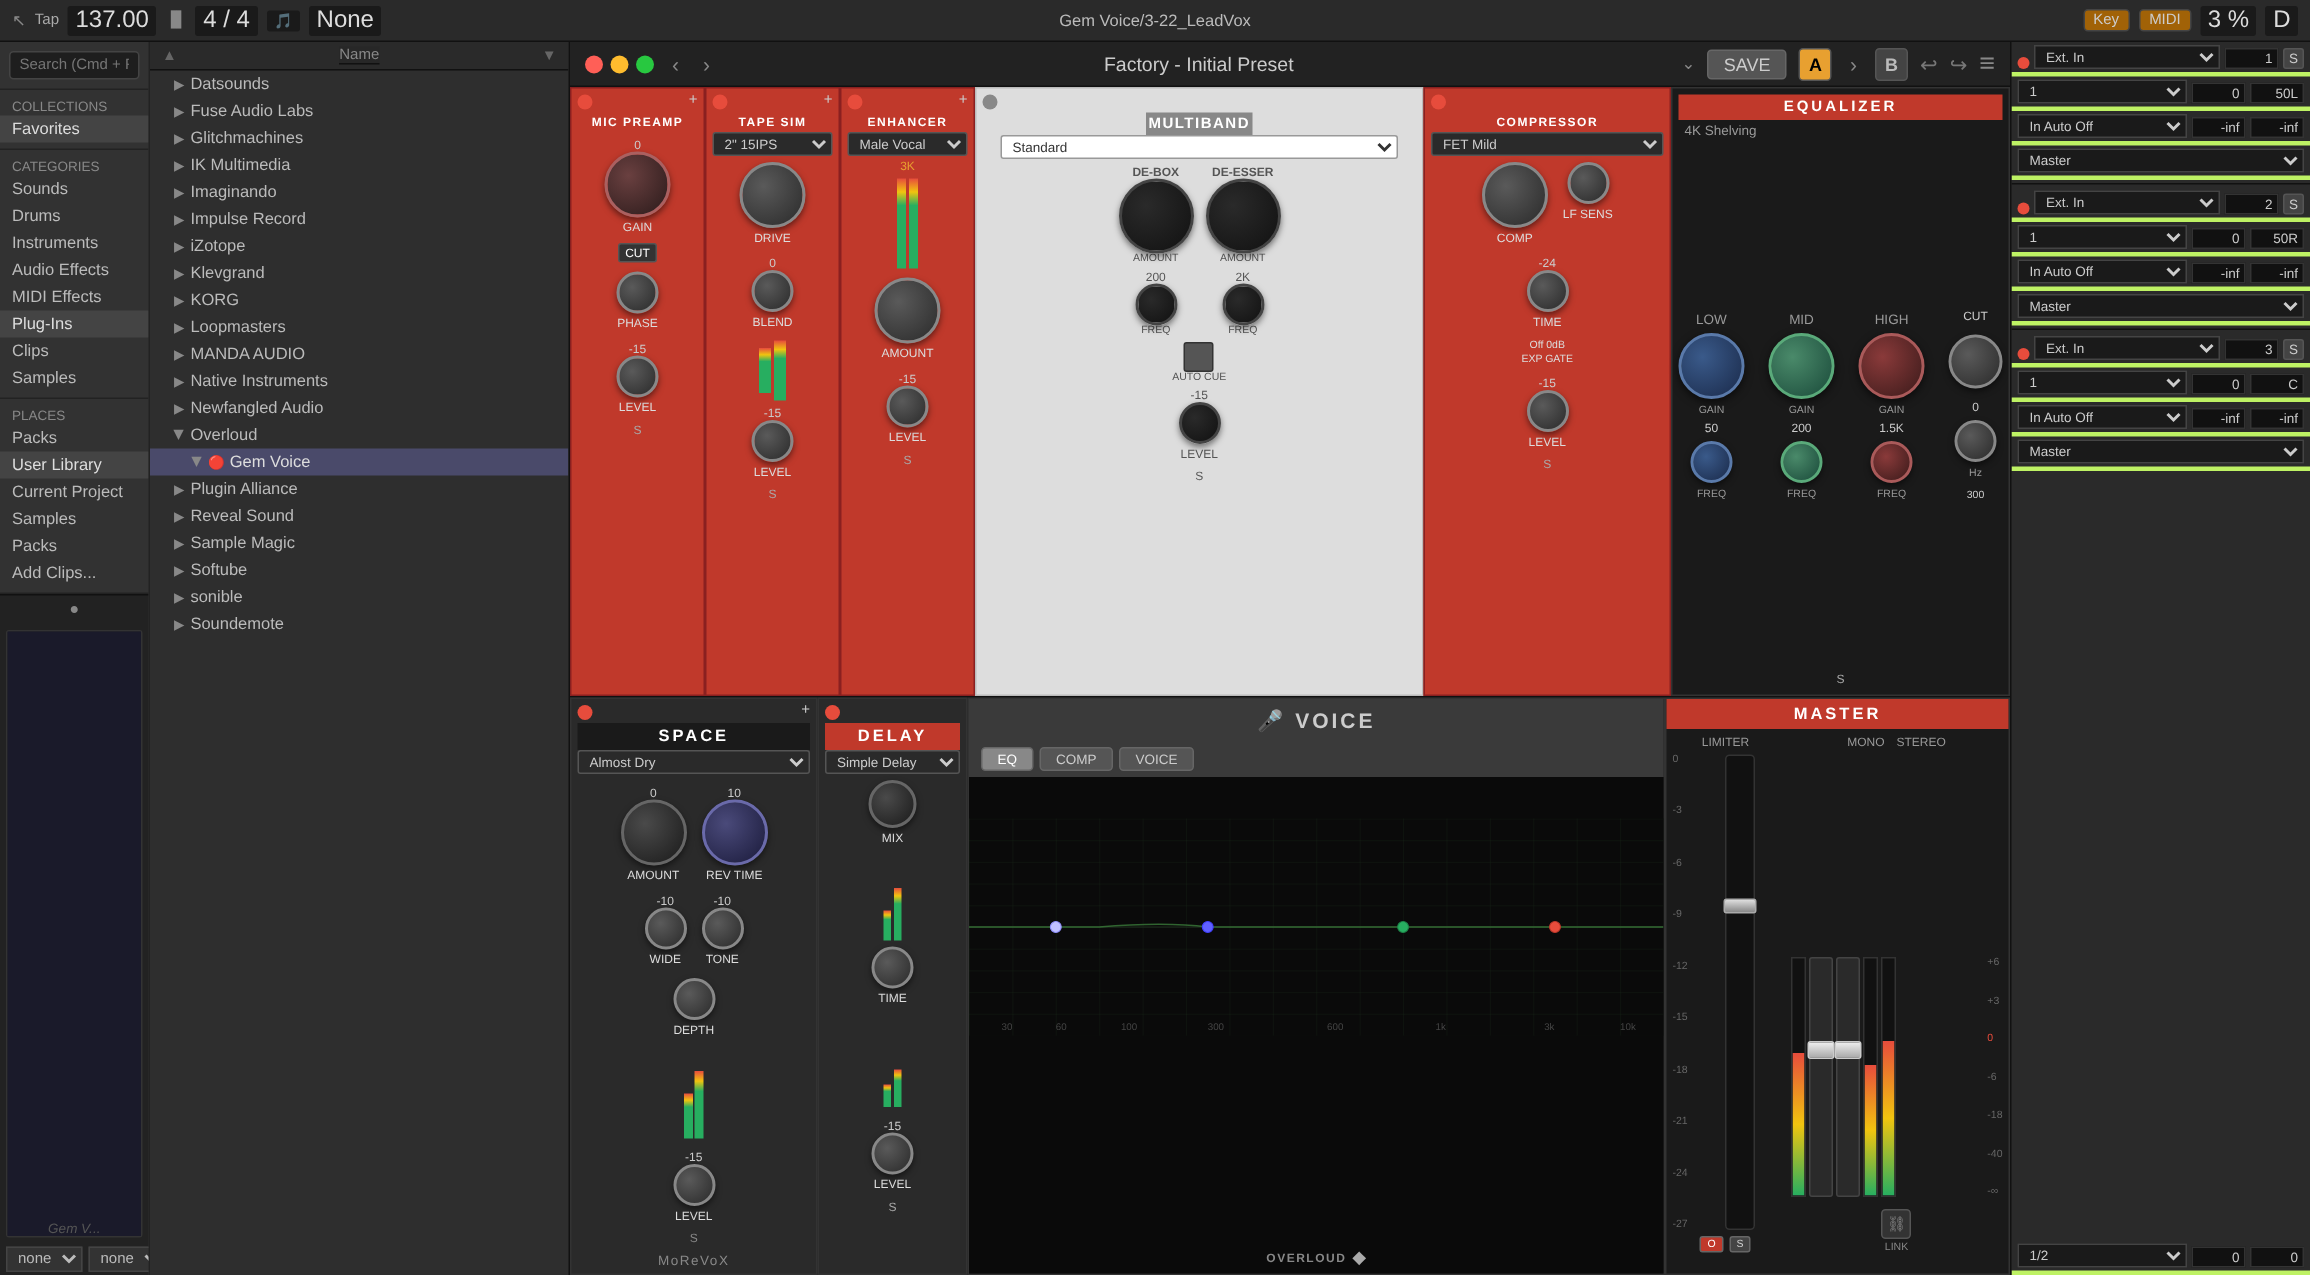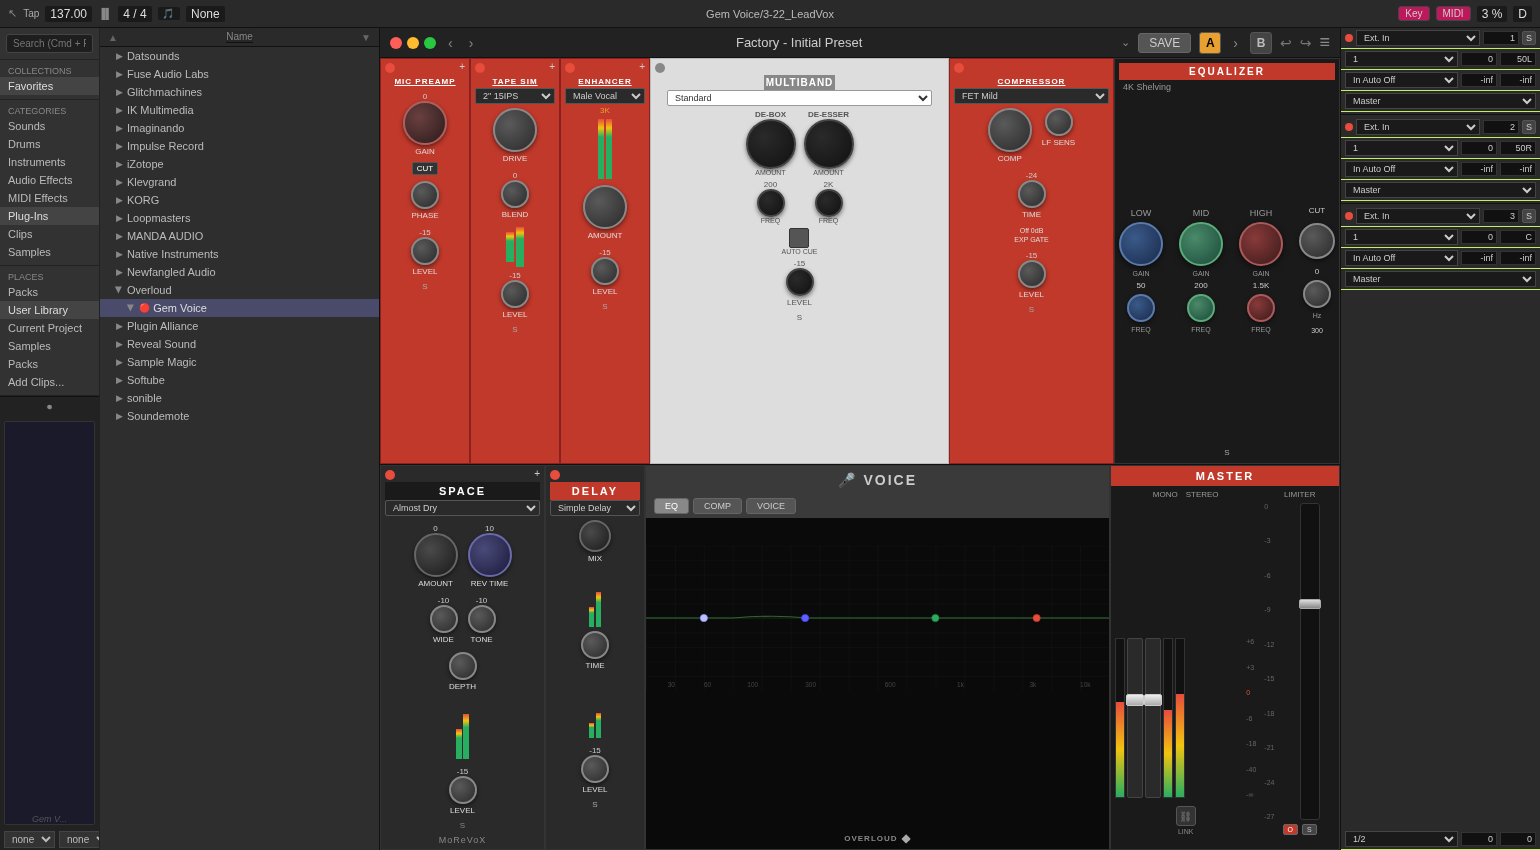--- a/index.html
+++ b/index.html
@@ -20,30 +20,30 @@
       display: flex;
       align-items: center;
       padding: 0 8px;
       gap: 8px;
       border-bottom: 1px solid #111;
     }
     .top-bar-left { display: flex; align-items: center; gap: 6px; flex: 1; }
     .top-bar-center { display: flex; align-items: center; gap: 6px; }
     .top-bar-right { display: flex; align-items: center; gap: 6px; flex: 1; justify-content: flex-end; }
     .top-btn {
-      background: #be185d;
+      background: #a16207;
       border: 1px solid #444;
       border-radius: 3px;
       color: #ccc;
       font-size: 10px;
       padding: 1px 6px;
       cursor: pointer;
     }
     .top-label { color: #aaa; font-size: 10px; }
-    .top-value { color: #ddd; font-size: 12px; background: #1a1a1a; padding: 1px 5px; border-radius: 2px; }
+    .top-value { color: #ddd; font-size: 16px; background: #1a1a1a; padding: 1px 5px; border-radius: 2px; }
     .title-bar-text { color: #bbb; font-size: 11px; }
 
     
     .main-layout {
       display: flex;
       height: calc(850px - 28px);
     }
 
     
     .left-sidebar {
@@ -234,21 +234,20 @@
       padding: 4px;
     }
     .module-header {
       font-size: 10px;
       font-weight: bold;
       color: #fff;
       text-align: center;
       padding: 2px 0;
       letter-spacing: 1px;
       text-transform: uppercase;
-      text-decoration: underline;
     }
 
     .knob-container {
       display: flex;
       flex-direction: column;
       align-items: center;
       margin: 4px 3px;
     }
     .knob {
       width: 36px;
@@ -408,23 +407,23 @@
       width: 200px;
       background: #2a2a2a;
       border-left: 1px solid #111;
       display: flex;
       flex-direction: column;
       overflow: hidden;
     }
 
     .right-panel-row {
       display: flex;
-      align-items: center;
+      align-items: flex-end;
       padding: 2px 4px;
-      border-bottom: 1px solid #bef264;
+      border-bottom: 3px solid #bef264;
       gap: 3px;
     }
     .right-panel-select {
       flex: 1;
       background: #1a1a1a;
       border: 1px solid #444;
       color: #ccc;
       font-size: 9px;
       padding: 1px 3px;
     }
@@ -1164,71 +1163,20 @@
                 <span style="font-size:8px; font-weight:bold; color:#888; letter-spacing:1px;">OVERLOUD</span>
                 <span style="font-size:12px; color:#aaa;">◆</span>
               </div>
             </div>
           </div>
 
           <div class="master-module" style="position:relative;">
             <div class="master-header">MASTER</div>
             <div style="display:flex; height:calc(100% - 30px); padding:4px; gap:8px;">
 
-              <div style="display:flex; flex-direction:column; align-items:center; flex:2;">
-                <div style="display:flex; gap:8px; margin-bottom:4px;">
-                  <span style="font-size:8px; color:#999;">MONO</span>
-                  <span style="font-size:8px; color:#999;">STEREO</span>
-                </div>
-
-                <div style="display:flex; gap:2px; flex:1; align-items:flex-end; width:100%;">
-
-                  <div style="display:flex; gap:1px;">
-                    <div style="width:10px; background:#111; border:1px solid #333; flex:1; height:160px; position:relative; overflow:hidden;">
-                      <div style="position:absolute; bottom:0; width:100%; height:60%; background:linear-gradient(to top, #27ae60, #f1c40f, #e74c3c);"></div>
-                    </div>
-                  </div>
-
-                  <div style="display:flex; gap:2px; flex:1; height:160px; position:relative;">
-
-                    <div style="width:16px; background:#2a2a2a; border:1px solid #444; border-radius:2px; position:relative; height:100%; cursor:pointer;">
-                      <div style="position:absolute; top:35%; left:-2px; right:-2px; height:12px; background:linear-gradient(to bottom, #eee, #aaa); border:1px solid #ccc; border-radius:2px;"></div>
-                    </div>
-
-                    <div style="width:16px; background:#2a2a2a; border:1px solid #444; border-radius:2px; position:relative; height:100%; cursor:pointer;">
-                      <div style="position:absolute; top:35%; left:-2px; right:-2px; height:12px; background:linear-gradient(to bottom, #eee, #aaa); border:1px solid #ccc; border-radius:2px;"></div>
-                    </div>
-
-                    <div style="width:10px; background:#111; border:1px solid #333; height:100%; position:relative; overflow:hidden;">
-                      <div style="position:absolute; bottom:0; width:100%; height:55%; background:linear-gradient(to top, #27ae60, #f1c40f, #e74c3c);"></div>
-                    </div>
-                    <div style="width:10px; background:#111; border:1px solid #333; height:100%; position:relative; overflow:hidden;">
-                      <div style="position:absolute; bottom:0; width:100%; height:65%; background:linear-gradient(to top, #27ae60, #f1c40f, #e74c3c);"></div>
-                    </div>
-                  </div>
-
-                  <div style="display:flex; flex-direction:column; justify-content:space-between; height:160px;">
-                    <span style="font-size:7px; color:#666;">+6</span>
-                    <span style="font-size:7px; color:#666;">+3</span>
-                    <span style="font-size:7px; color:#e74c3c;">0</span>
-                    <span style="font-size:7px; color:#666;">-6</span>
-                    <span style="font-size:7px; color:#666;">-18</span>
-                    <span style="font-size:7px; color:#666;">-40</span>
-                    <span style="font-size:7px; color:#666;">-∞</span>
-                  </div>
-                </div>
-
-                <div style="margin-top:8px; display:flex; flex-direction:column; align-items:center;">
-                  <div style="width:20px; height:20px; background:#333; border:1px solid #555; border-radius:3px; display:flex; align-items:center; justify-content:center; cursor:pointer;">
-                    <span style="font-size:10px; color:#888;">⛓</span>
-                  </div>
-                  <span style="font-size:7px; color:#888; margin-top:2px;">LINK</span>
-                </div>
-              </div>
-
               <div style="display:flex; flex-direction:column; align-items:center; flex:1;">
                 <div style="font-size:8px; color:#999; margin-bottom:4px;">LIMITER</div>
 
                 <div style="position:relative; flex:1; display:flex; flex-direction:column; align-items:center; width:100%;">
 
                   <div style="position:absolute; left:0; top:0; bottom:0; display:flex; flex-direction:column; justify-content:space-between;">
                     <span style="font-size:7px; color:#666;">0</span>
                     <span style="font-size:7px; color:#666;">-3</span>
                     <span style="font-size:7px; color:#666;">-6</span>
                     <span style="font-size:7px; color:#666;">-9</span>
@@ -1242,20 +1190,71 @@
 
                   <div style="margin-left:20px; width:20px; flex:1; background:#111; border:1px solid #333; border-radius:3px; position:relative; cursor:pointer;">
                     <div style="position:absolute; top:30%; left:-2px; right:-2px; height:10px; background:linear-gradient(to bottom, #ddd, #888); border:1px solid #aaa; border-radius:2px; cursor:pointer;"></div>
                   </div>
                 </div>
                 <div style="display:flex; gap:4px; margin-top:4px;">
                   <button class="s-btn" style="background:#c0392b; color:#fff;">O</button>
                   <button class="s-btn">S</button>
                 </div>
               </div>
+
+              <div style="display:flex; flex-direction:column; align-items:center; flex:2;">
+                <div style="display:flex; gap:8px; margin-bottom:4px;">
+                  <span style="font-size:8px; color:#999;">MONO</span>
+                  <span style="font-size:8px; color:#999;">STEREO</span>
+                </div>
+
+                <div style="display:flex; gap:2px; flex:1; align-items:flex-end; width:100%;">
+
+                  <div style="display:flex; gap:1px;">
+                    <div style="width:10px; background:#111; border:1px solid #333; flex:1; height:160px; position:relative; overflow:hidden;">
+                      <div style="position:absolute; bottom:0; width:100%; height:60%; background:linear-gradient(to top, #27ae60, #f1c40f, #e74c3c);"></div>
+                    </div>
+                  </div>
+
+                  <div style="display:flex; gap:2px; flex:1; height:160px; position:relative;">
+
+                    <div style="width:16px; background:#2a2a2a; border:1px solid #444; border-radius:2px; position:relative; height:100%; cursor:pointer;">
+                      <div style="position:absolute; top:35%; left:-2px; right:-2px; height:12px; background:linear-gradient(to bottom, #eee, #aaa); border:1px solid #ccc; border-radius:2px;"></div>
+                    </div>
+
+                    <div style="width:16px; background:#2a2a2a; border:1px solid #444; border-radius:2px; position:relative; height:100%; cursor:pointer;">
+                      <div style="position:absolute; top:35%; left:-2px; right:-2px; height:12px; background:linear-gradient(to bottom, #eee, #aaa); border:1px solid #ccc; border-radius:2px;"></div>
+                    </div>
+
+                    <div style="width:10px; background:#111; border:1px solid #333; height:100%; position:relative; overflow:hidden;">
+                      <div style="position:absolute; bottom:0; width:100%; height:55%; background:linear-gradient(to top, #27ae60, #f1c40f, #e74c3c);"></div>
+                    </div>
+                    <div style="width:10px; background:#111; border:1px solid #333; height:100%; position:relative; overflow:hidden;">
+                      <div style="position:absolute; bottom:0; width:100%; height:65%; background:linear-gradient(to top, #27ae60, #f1c40f, #e74c3c);"></div>
+                    </div>
+                  </div>
+
+                  <div style="display:flex; flex-direction:column; justify-content:space-between; height:160px;">
+                    <span style="font-size:7px; color:#666;">+6</span>
+                    <span style="font-size:7px; color:#666;">+3</span>
+                    <span style="font-size:7px; color:#e74c3c;">0</span>
+                    <span style="font-size:7px; color:#666;">-6</span>
+                    <span style="font-size:7px; color:#666;">-18</span>
+                    <span style="font-size:7px; color:#666;">-40</span>
+                    <span style="font-size:7px; color:#666;">-∞</span>
+                  </div>
+                </div>
+
+                <div style="margin-top:8px; display:flex; flex-direction:column; align-items:center;">
+                  <div style="width:20px; height:20px; background:#333; border:1px solid #555; border-radius:3px; display:flex; align-items:center; justify-content:center; cursor:pointer;">
+                    <span style="font-size:10px; color:#888;">⛓</span>
+                  </div>
+                  <span style="font-size:7px; color:#888; margin-top:2px;">LINK</span>
+                </div>
+              </div>
             </div>
           </div>
         </div>
       </div>
     </div>
 
     <div class="right-panel">
 
       <div style="display:flex; flex-direction:column; flex:1; overflow:hidden;">
 

